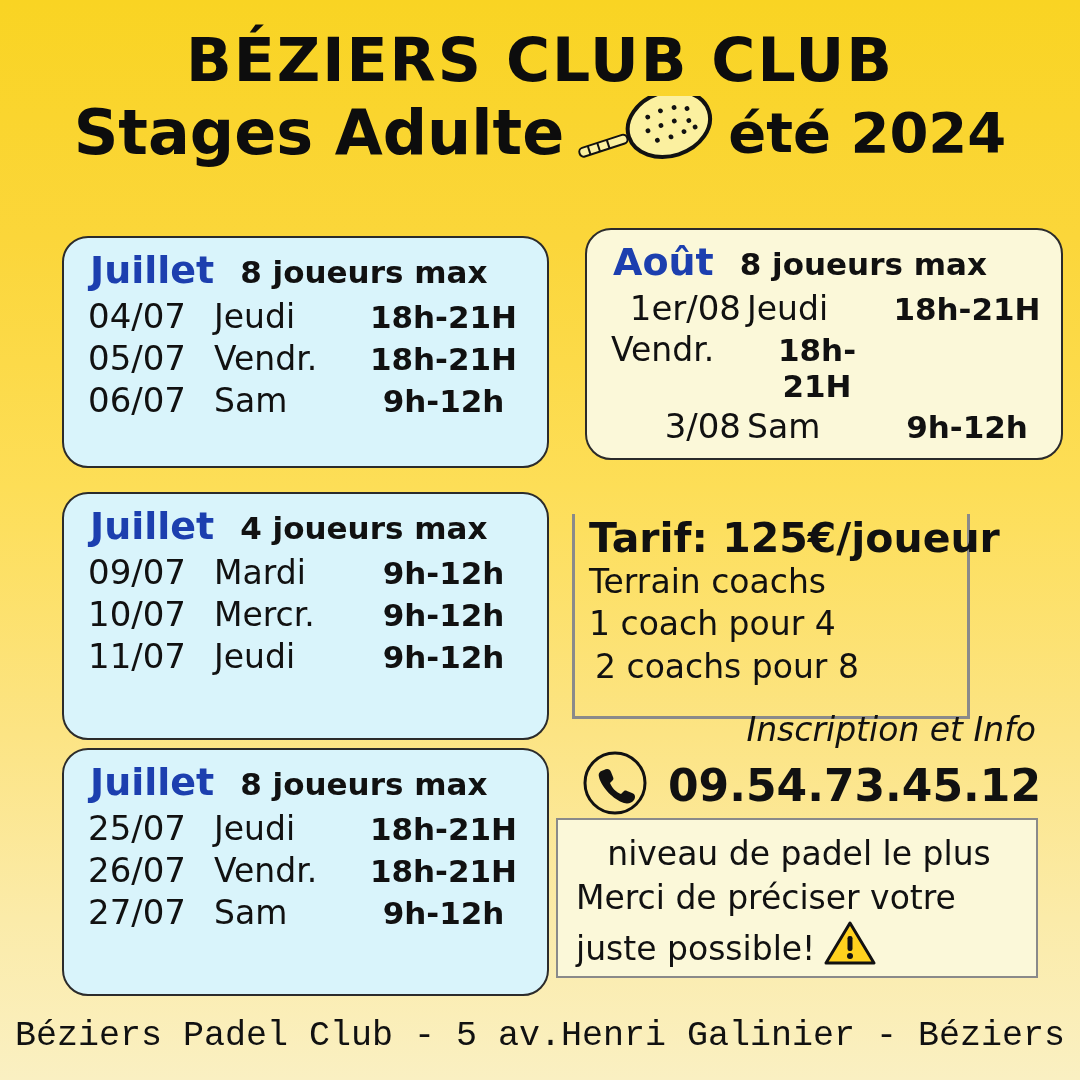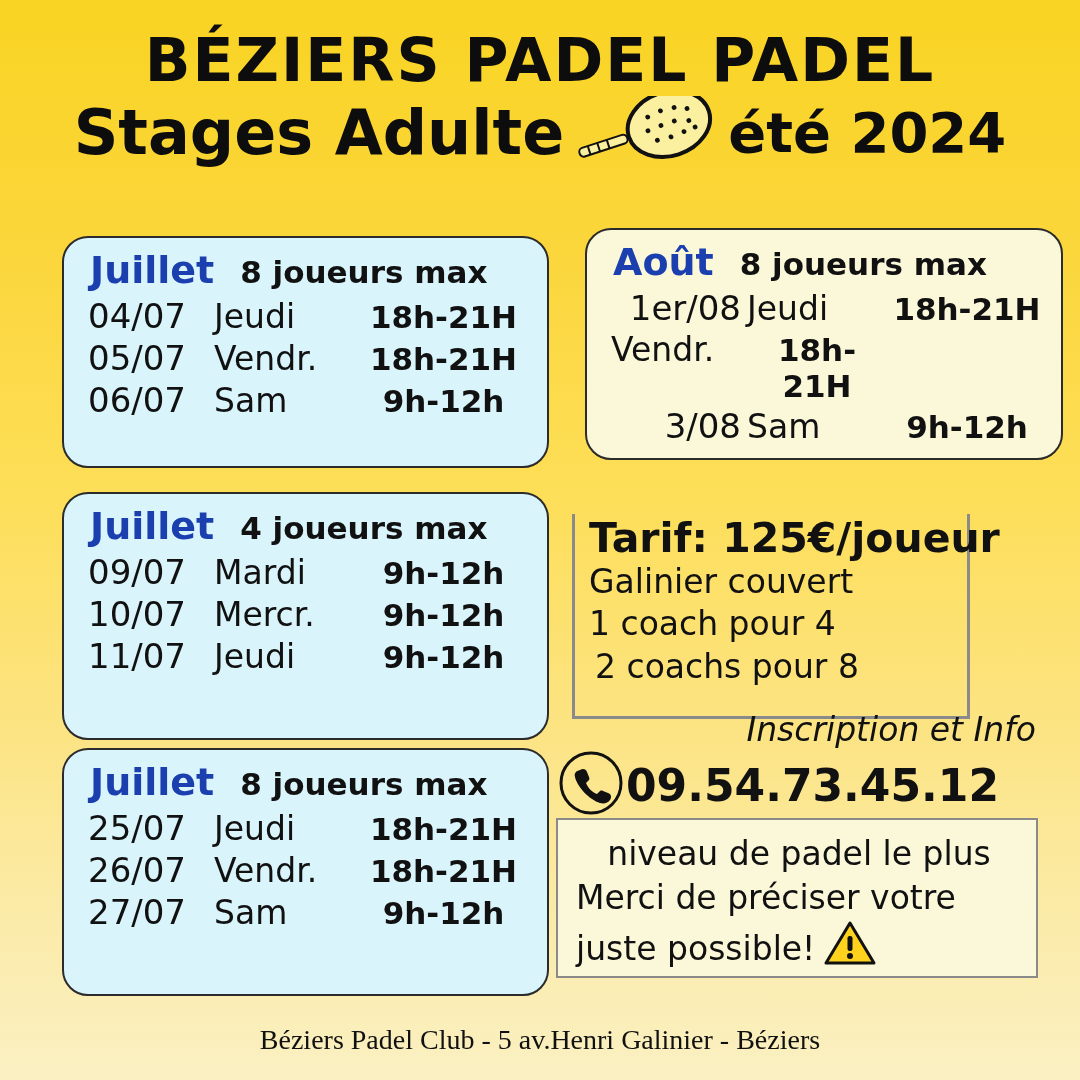--- a/index.html
+++ b/index.html
@@ -161,24 +161,25 @@
     right: 44px;
     top: 710px;
     font-size: 33px;
     font-style: italic;
     color: #111;
     font-family: "DejaVu Sans", sans-serif;
     text-align: center;
   }
   #phone-row {
     position: absolute;
-    left: 556px;
+    left: 580px;
     top: 748px;
     display: flex;
     align-items: center;
+    gap: 18px;
     text-align: right;
   }
   .phone-number {
     font-size: 44px;
     font-weight: bold;
     color: #111;
     font-family: "DejaVu Sans", sans-serif;
     letter-spacing: 0px;
   }
 
@@ -207,32 +208,32 @@
     gap: 8px;
   }
 
   
   #footer {
     position: absolute;
     left: 0;
     right: 0;
     bottom: 24px;
     text-align: center;
-    font-size: 28px;
-    color: #111;
-    font-family: Liberation Serif, serif;
+    font-size: 35px;
+    color: #111;
+    font-family: Liberation Mono, monospace;
   }
 </style>
 </head>
 <body>
 
 <div class="poster">
 
   <div class="header">
-    <div class="club-title">BÉZIERS PADEL PADEL</div>
+    <div class="club-title">BÉZIERS CLUB CLUB</div>
     <div class="subtitle-row">
       <span class="stages-title">Stages Adulte</span>
       <span class="racket">
         <svg width="150" height="70" viewBox="0 0 150 70">
           <g transform="rotate(-18 75 35)">
             <rect x="4" y="31" width="50" height="9" rx="4" fill="#FBF0A0" stroke="#111" stroke-width="2"></rect>
             <line x1="14" y1="31" x2="14" y2="40" stroke="#111" stroke-width="2"></line>
             <line x1="24" y1="31" x2="24" y2="40" stroke="#111" stroke-width="2"></line>
             <line x1="34" y1="31" x2="34" y2="40" stroke="#111" stroke-width="2"></line>
             <ellipse cx="98" cy="35" rx="42" ry="32" fill="#FBF0A0" stroke="#111" stroke-width="4"></ellipse>
@@ -347,21 +348,21 @@
       <div class="session">
         <span class="s-date">27/07</span>
         <span class="s-day">Sam</span>
         <span class="s-time">9h-12h</span>
       </div>
     </div>
   </div>
 
   <div id="tarif-box">
     <div class="tarif-title">Tarif: 125€/joueur</div>
-    <div class="tarif-line">Galinier couvert</div>
+    <div class="tarif-line">Terrain coachs</div>
     <div class="tarif-line">1 coach pour 4</div>
     <div class="tarif-line indent">2 coachs pour 8</div>
   </div>
 
   <div id="inscription-label">Inscription et Info</div>
 
   <div id="phone-row">
     <span>
       <svg width="70" height="70" viewBox="0 0 70 70">
         <circle cx="35" cy="35" r="30" fill="none" stroke="#111" stroke-width="3"></circle>

